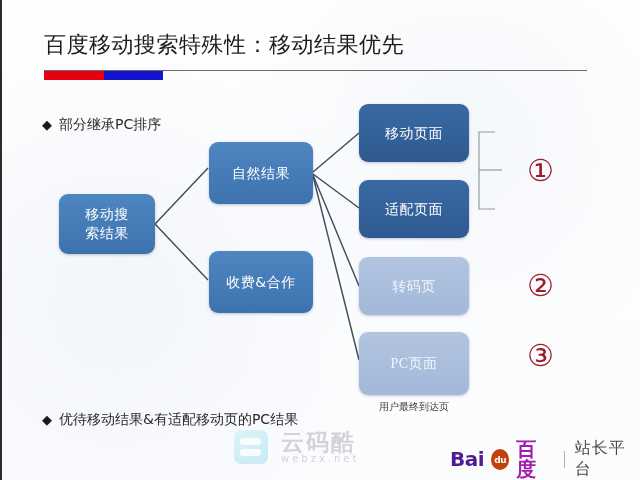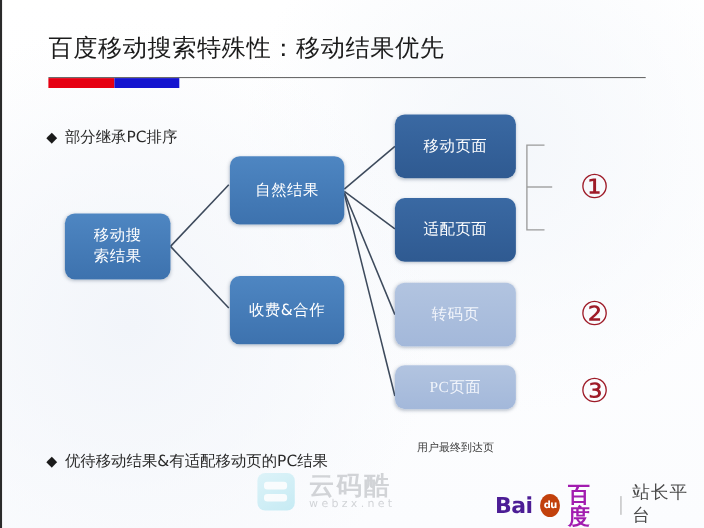--- a/index.html
+++ b/index.html
@@ -273,21 +273,21 @@
   </div>
 
   <div class="node dark" style="left:357px; top:180px; width:110px; height:58px;">
     <span>适配页面</span>
   </div>
 
   <div class="node light" style="left:357px; top:257px; width:110px; height:58px;">
     <span>转码页</span>
   </div>
 
-  <div class="node light" style="left:357px; top:332px; width:110px; height:40px;text-align:right;">
+  <div class="node light" style="left:357px; top:332px; width:110px; height:63px;text-align:right;">
     <span>PC页面</span>
   </div>
 
   <div class="marker" style="left:525px; top:156px;">①</div>
   <div class="marker" style="left:525px; top:271px;">②</div>
   <div class="marker" style="left:525px; top:341px;">③</div>
 
   <div class="caption">用户最终到达页</div>
 
   <div class="watermark">

